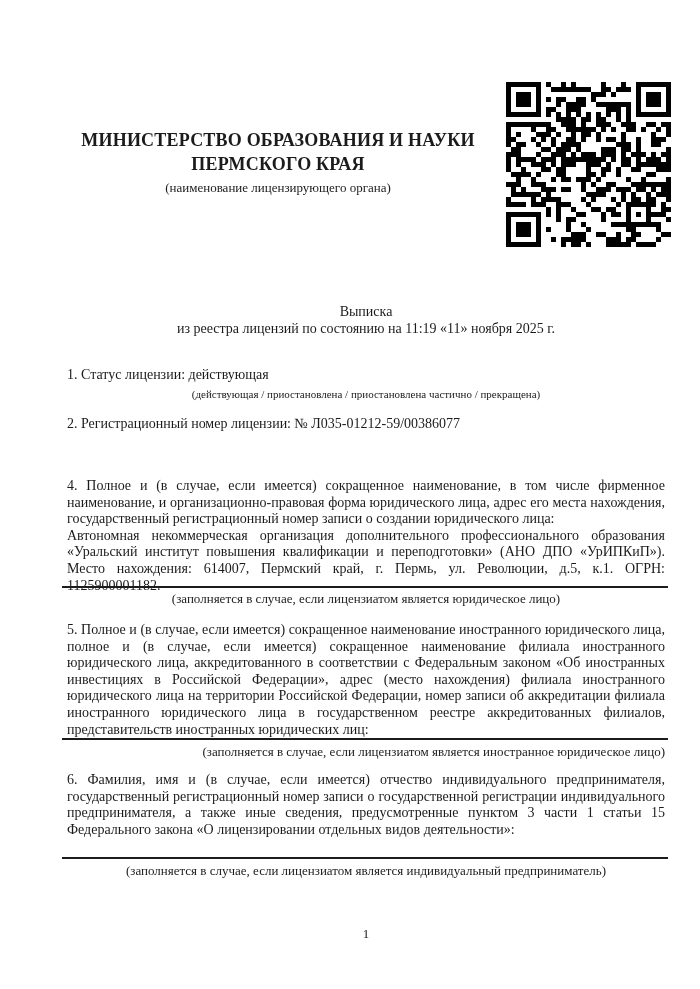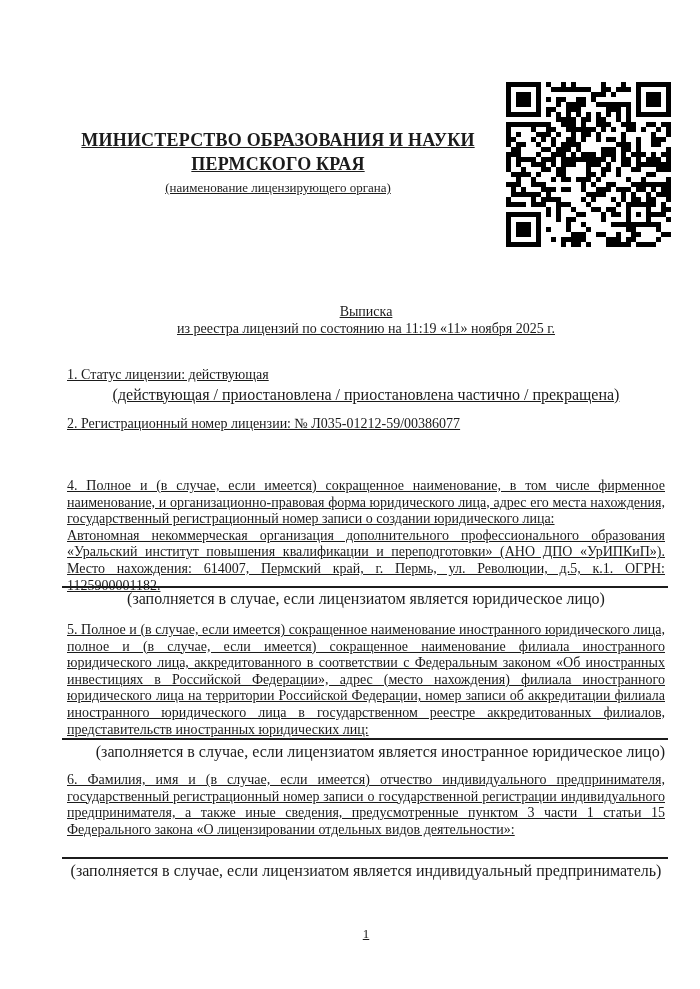--- a/index.html
+++ b/index.html
@@ -9,21 +9,21 @@
     font-family: "Liberation Serif", "DejaVu Serif", serif;
     color: #1b1b1b;
     -webkit-font-smoothing: antialiased;
   }
   .page {
     position: relative;
     width: 700px; height: 989px;
     background: #fff;
     overflow: hidden;
   }
-  .abs { position: absolute; text-decoration: underline; }
+  .abs { position: absolute; }
 
   
   .header-block {
     top: 128px; left: 67px; width: 422px;
     text-align: center;
   }
   .ministry-line {
     font-weight: bold;
     font-size: 18px;
     line-height: 24px;
@@ -51,34 +51,34 @@
   .item-1 { top: 367px; }
   .item-2 { top: 416px; }
   .item-3 { top: 447px; }
   .item-4 { top: 478px; height: 128px; }
   .item-5 { top: 622px; height: 142px; }
   .item-6 { top: 772px; height: 108px; }
   .item-7 { top: 893px; }
 
   .just { text-align: justify; }
   .small-note {
-    font-size: 16px; line-height: 13px;
+    font-size: 11px; line-height: 13px;
     text-align: center;
   }
   .inline-note { margin-top: 4px; }
 
   .fill-line {
     position: absolute;
     left: -5px; width: 606px; height: 2px;
     background: #1c1c1c;
   }
   .fill-note {
     position: absolute;
     left: 0; width: 598px;
-    font-size: 16px; line-height: 13px;
+    font-size: 13px; line-height: 13px;
     text-align: center;
   }
   .item-4 .fill-line { top: 108px; }
   .item-4 .fill-note { top: 114px; }
   .item-5 .fill-line { top: 116px; }
   .item-5 .fill-note { top: 123px; text-align: right; }
   .item-6 .fill-line { top: 85px; }
   .item-6 .fill-note { top: 92px; }
 
   .page-number {

